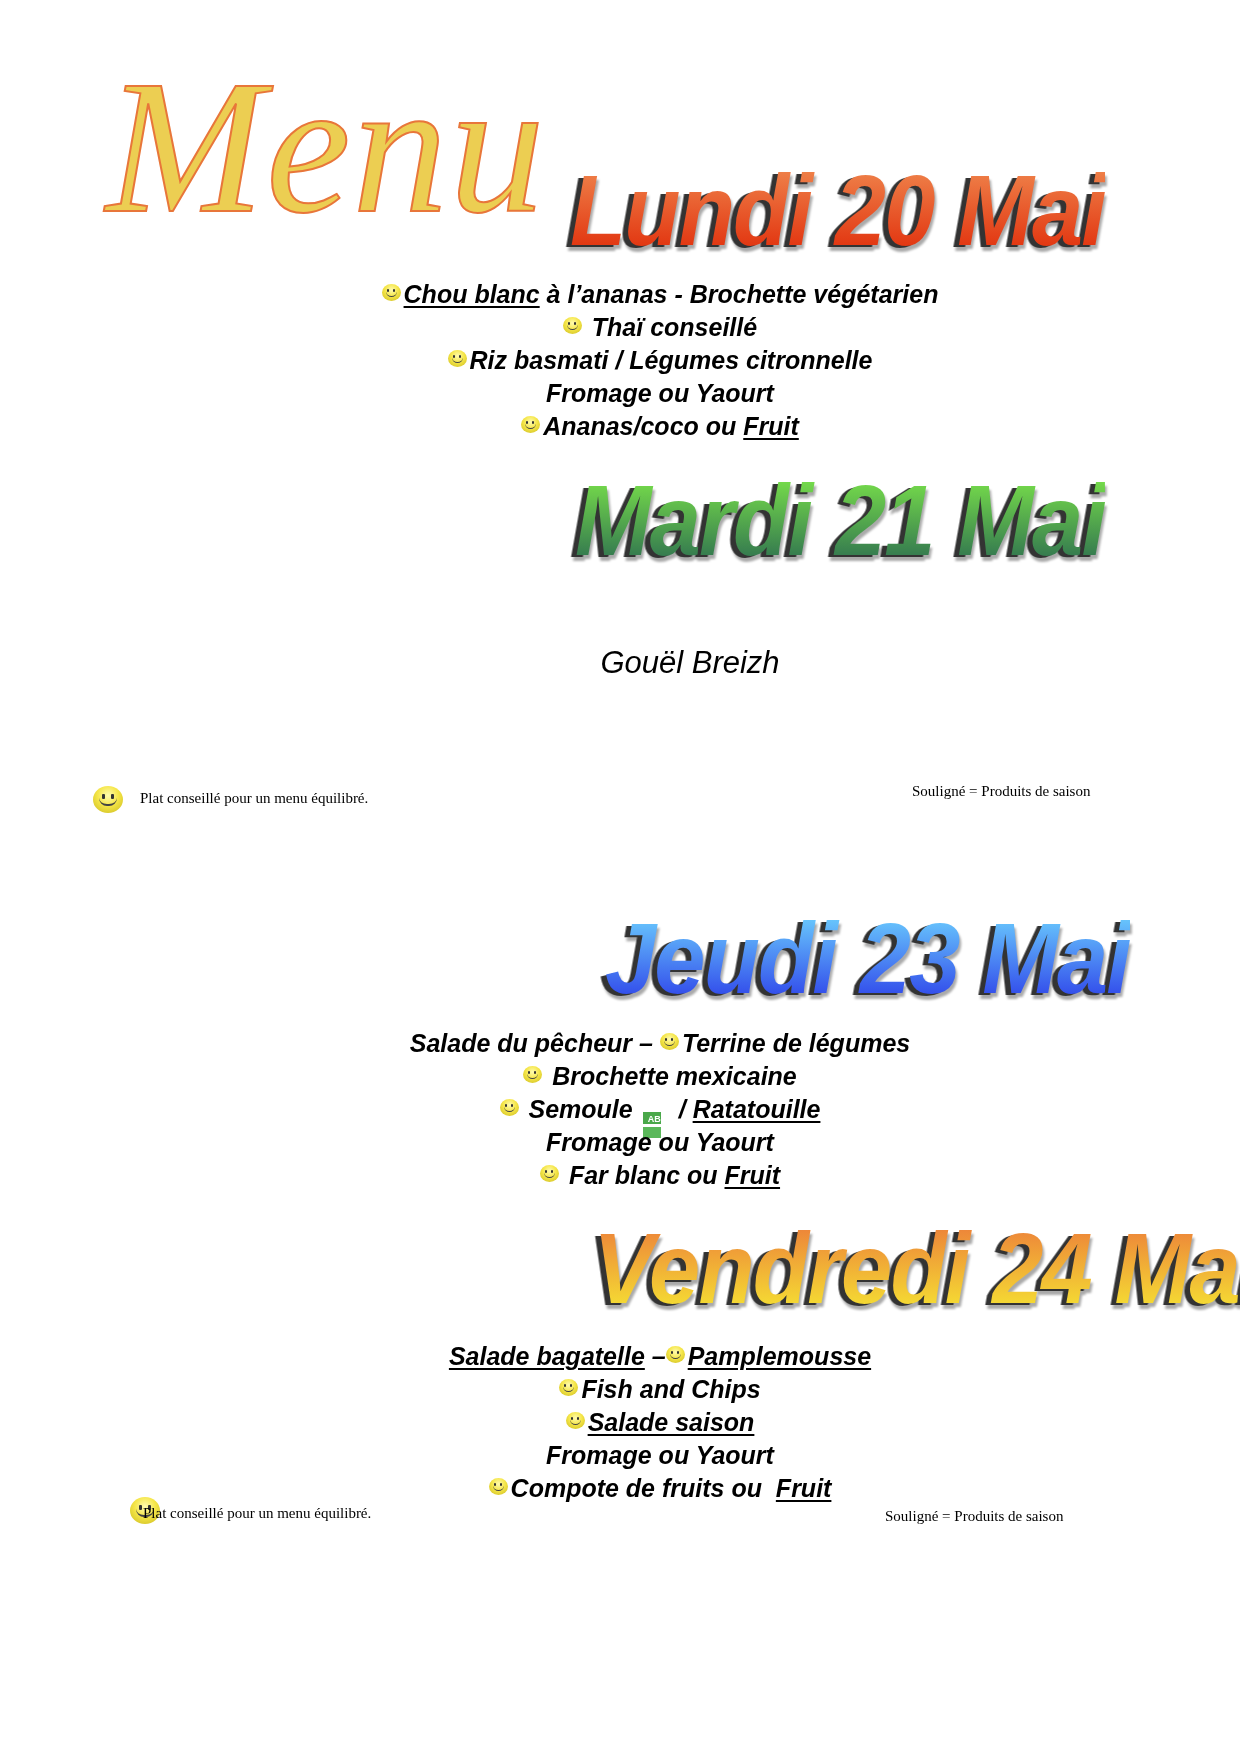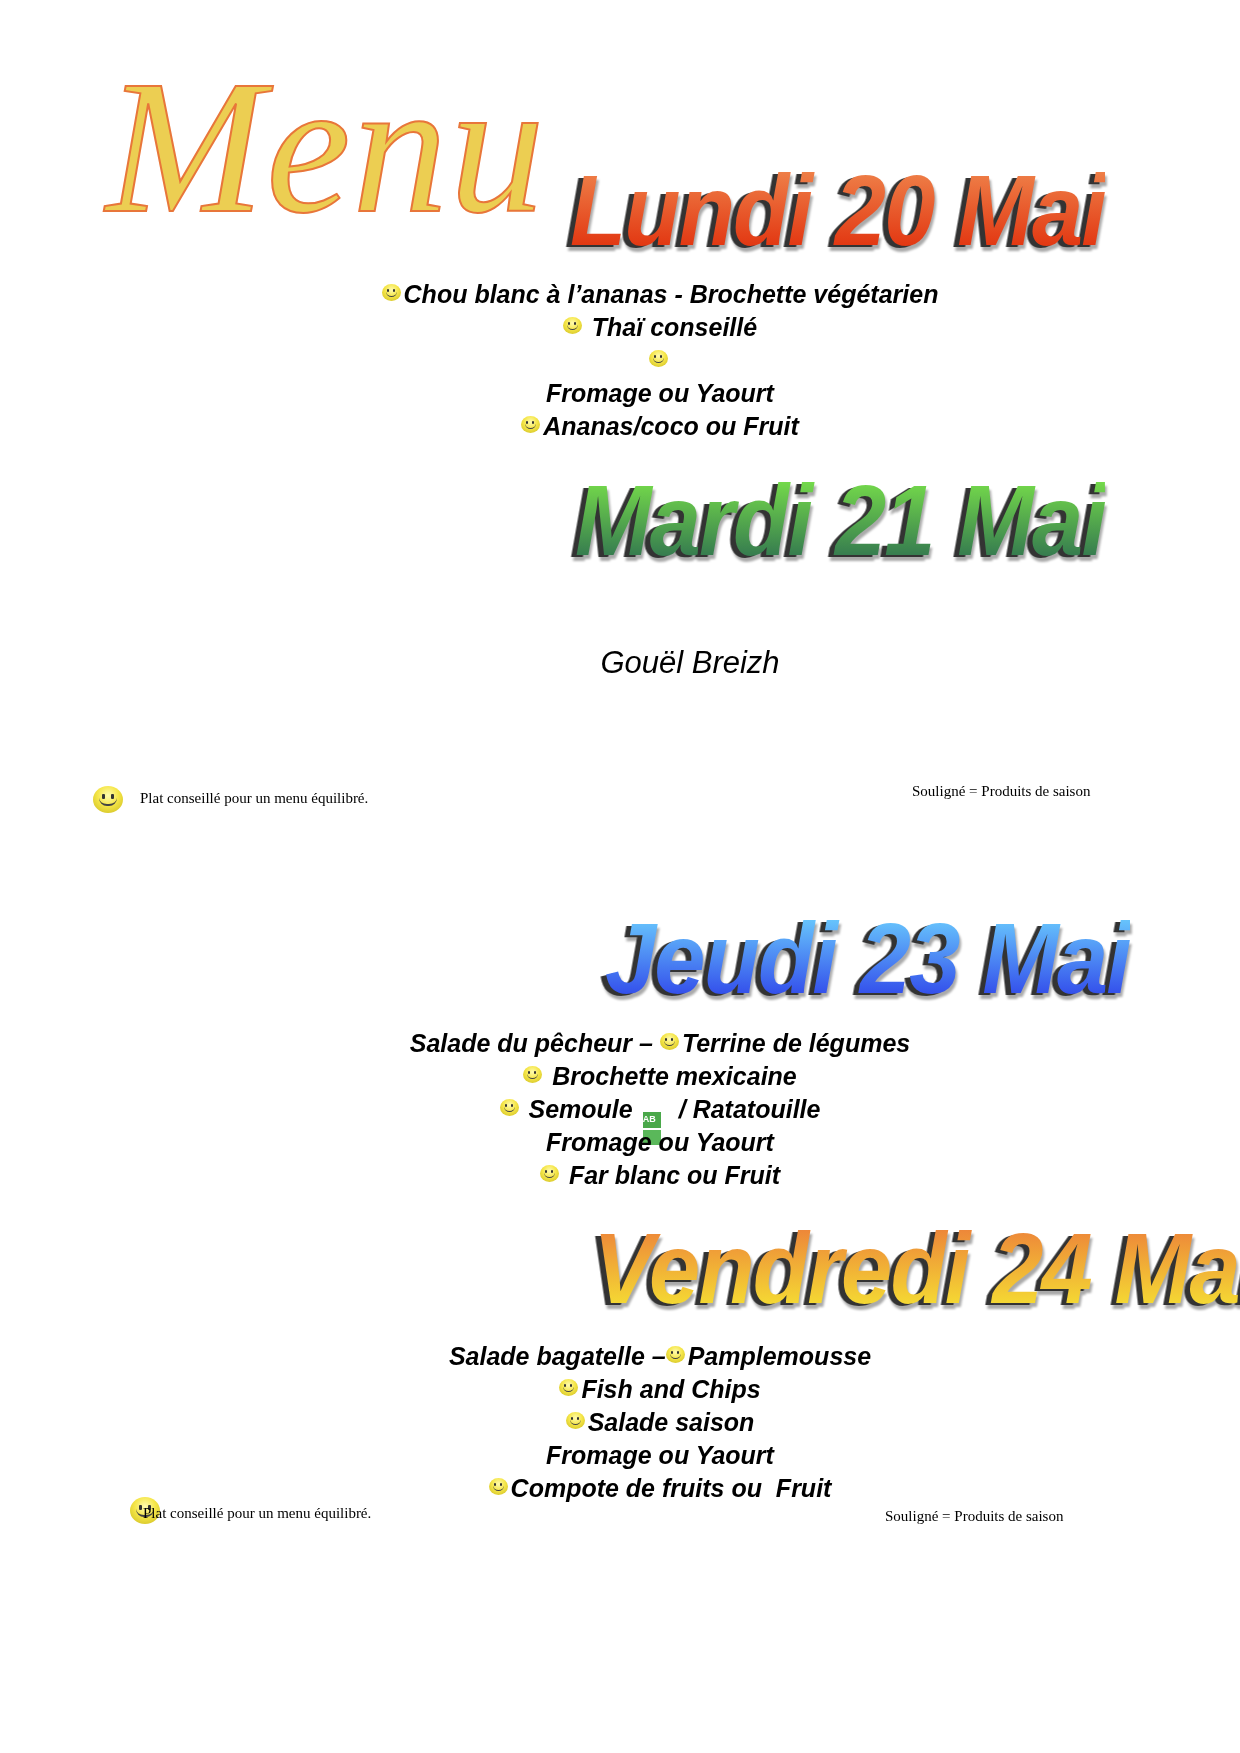--- a/index.html
+++ b/index.html
@@ -68,21 +68,21 @@
     position: absolute;
     left: 0; width: 100%;
     text-align: center;
     font-family: "Liberation Sans", sans-serif;
     font-weight: bold;
     font-style: italic;
     font-size: 25px;
     line-height: 33px;
     white-space: nowrap;
   }
-  .u { text-decoration-thickness: 2px; text-underline-offset: 3px; margin-top: 36px; }
+  .u { text-decoration: underline; text-decoration-thickness: 2px; text-underline-offset: 3px; margin-top: 36px; }
 
   .smiley {
     display: inline-block;
     width: 19px; height: 17px;
     border-radius: 50%;
     background: radial-gradient(circle at 50% 35%, #fffbb0 0%, #f5e648 45%, #c9b81c 100%);
     position: relative;
     vertical-align: 2px;
     margin-right: 3px;
   }
@@ -94,24 +94,24 @@
   .smiley::after {
     content: ""; position: absolute; left: 4px; top: 6px;
     width: 11px; height: 6px;
     border-bottom: 1.5px solid #444; border-radius: 0 0 8px 8px;
   }
   .smiley.big { width: 30px; height: 27px; vertical-align: middle; }
   .smiley.big::before { left: 9px; top: 8px; width: 3px; height: 5px; box-shadow: 9px 0 0 #333; }
   .smiley.big::after { left: 6px; top: 9px; width: 18px; height: 9px; border-bottom-width: 2px; }
 
   .ab-logo {
-    display: inline-block; width: 18px; height: 33px; vertical-align: -4px;
+    display: inline-block; width: 18px; height: 26px; vertical-align: -4px;
     margin: 0 18px 0 10px;
     background: linear-gradient(#4aa84a 0 48%, #fff 48% 56%, #5ab85a 56% 100%);
-    color: #fff; font-size: 9px; line-height: 14px; text-align: left;
+    color: #fff; font-size: 9px; line-height: 14px; text-align: right;
     font-style: normal; font-weight: bold;
   }
 
   .gouel {
     left: 0; width: 1380px; top: 645px;
     text-align: center;
     font-family: "Liberation Sans", sans-serif;
     font-style: italic;
     font-size: 31px;
   }
@@ -133,21 +133,21 @@
 
 <div class="abs day-heading day-lundi">Lundi 20 Mai</div>
 <div class="abs menu-block" style="top:278px;">
   <div class="menu-line" style="top:0;">
     <span class="smiley"></span><span class="u">Chou blanc</span><span> à l’ananas  - Brochette végétarien</span>
   </div>
   <div class="menu-line" style="top:33px;">
     <span class="smiley"></span> <span>Thaï conseillé</span>
   </div>
   <div class="menu-line" style="top:66px;">
-    <span class="smiley"></span>
+    <span class="smiley"></span><span>Riz basmati / Légumes citronnelle</span>
   </div>
   <div class="menu-line" style="top:99px;">
     <span>Fromage ou Yaourt</span>
   </div>
   <div class="menu-line" style="top:132px;">
     <span class="smiley"></span><span>Ananas/coco ou </span><span class="u">Fruit</span>
   </div>
 </div>
 
 

